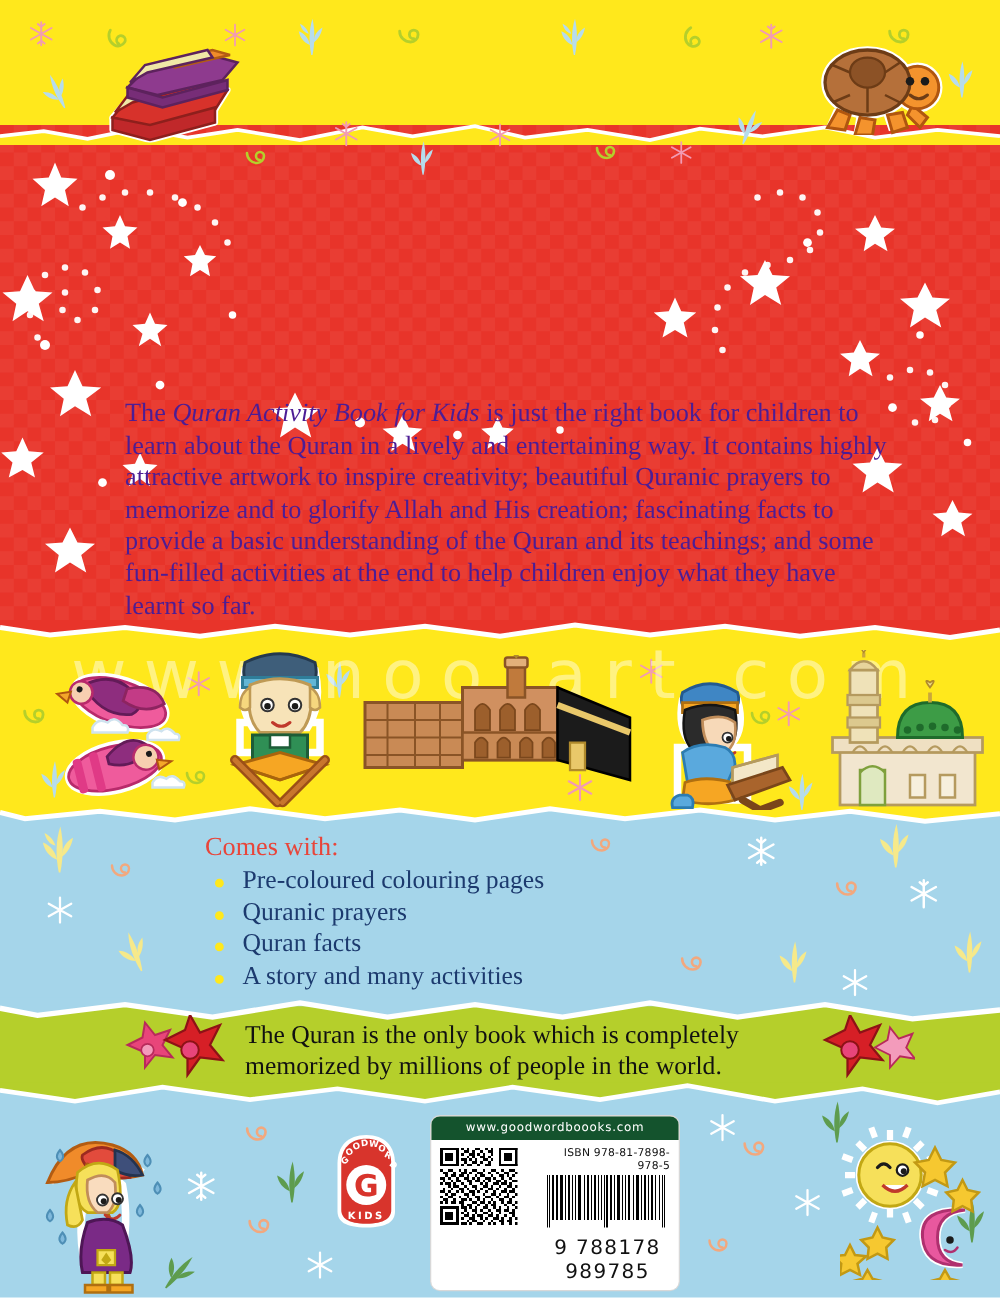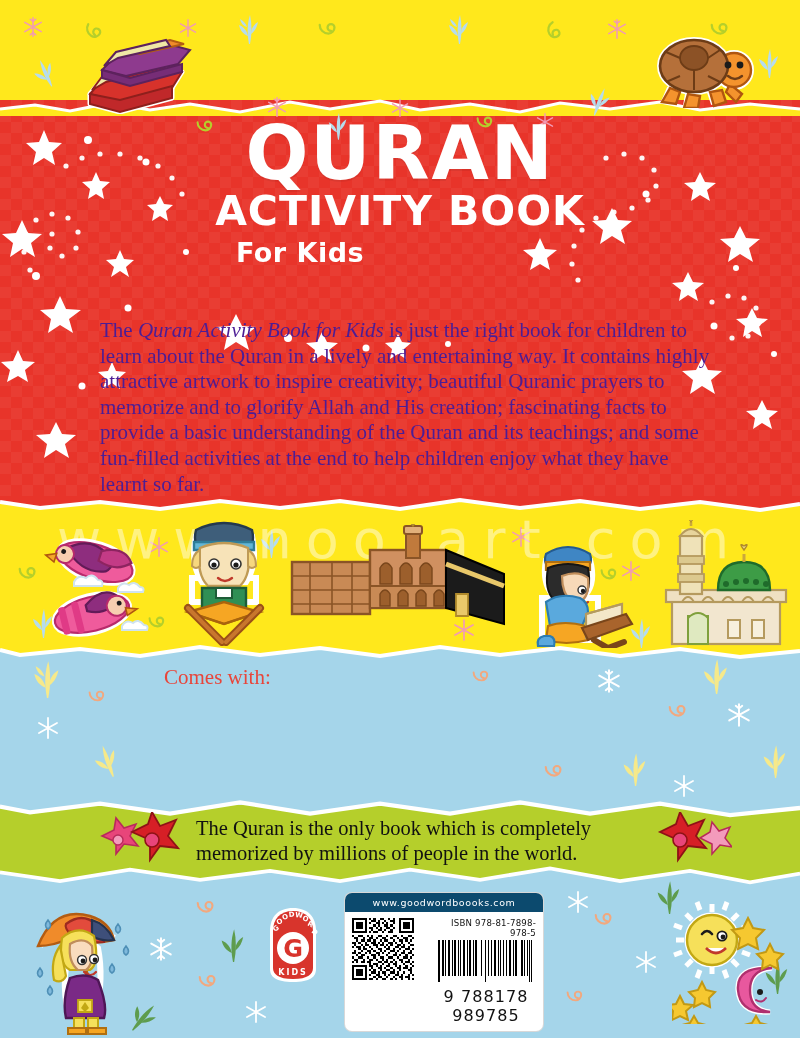--- a/index.html
+++ b/index.html
@@ -53,21 +53,21 @@
   .comes li{color:#1c3a6e;font-size:20.5px;line-height:25.5px;position:relative;padding-left:30px;}
   .comes li:before{content:"";position:absolute;left:8px;top:11px;width:7px;height:7px;border-radius:50%;background:#ffe81c;}
 
   
   .fact{position:absolute;left:196px;top:816px;width:430px;z-index:20;
     color:#111;font-size:20.5px;line-height:25px;font-family:"Liberation Serif",serif;}
 
   
   .barcode{position:absolute;left:345px;top:893px;width:198px;z-index:30;
     background:#fff;border-radius:7px;box-shadow:0 0 0 1px #d8d8d8;overflow:hidden;}
-  .bc-url{background:#0c4a6e;color:#fff;font-family:"DejaVu Sans",sans-serif;
+  .bc-url{background:#14532d;color:#fff;font-family:"DejaVu Sans",sans-serif;
     font-size:9.5px;letter-spacing:.6px;text-align:center;padding:4px 0 4px;}
   .bc-body{display:flex;padding:6px 7px 6px 7px;gap:22px;align-items:flex-start;}
   .qr{width:62px;height:62px;flex:0 0 62px;}
   .bc-right{flex:1;}
   .bc-isbn{font-family:"DejaVu Sans",sans-serif;font-size:8.6px;color:#111;
     text-align:right;letter-spacing:.2px;margin-bottom:2px;}
   .bars{height:42px;width:100%;}
   .bc-num{font-family:"DejaVu Sans",sans-serif;font-size:16px;color:#111;
     text-align:center;letter-spacing:1.1px;margin-top:1px;}
 
@@ -736,32 +736,33 @@
     <g fill="#f6c830" stroke="#c29914" stroke-width="2">
       <path d="M76 18l5 10 11 2-8 8 2 11-10-5-10 5 2-11-8-8 11-2z"></path>
       <path d="M98 44l4 8 9 2-6 6 1 9-8-4-8 4 1-9-6-6 9-2z"></path>
       <path d="M30 82l4 8 9 2-6 6 1 9-8-4-8 4 1-9-6-6 9-2z"></path>
       <path d="M8 96l4 8 9 1-7 6 2 9-8-4-8 4 1-9-6-6 9-1z"></path>
       <path d="M22 116l4 7 8 2-6 5 1 8-7-4-7 4 1-8-6-5 8-2z"></path>
       <path d="M84 116l4 7 8 2-6 5 1 8-7-4-7 4 1-8-6-5 8-2z"></path>
     </g>
   </svg>
 
-  <div class="title-wrap">
-    <div class="t-main">QURAN</div>
-    <div class="t-sub">ACTIVITY BOOK</div>
-    <div class="t-kids">For Kids</div>
-  </div>
 
   <div class="blurb">
     <span>The </span><i>Quran Activity Book for Kids</i><span> is just the right book for children to learn about the Quran in a lively and entertaining way. It contains highly attractive artwork to inspire creativity; beautiful Quranic prayers to memorize and to glorify Allah and His creation; fascinating facts to provide a basic understanding of the Quran and its teachings; and some fun-filled activities at the end to help children enjoy what they have learnt so far.</span>
   </div>
 
   <div class="comes">
     <div class="comes-h">Comes with:</div>
+    <ul>
+      <li>Pre-coloured colouring pages</li>
+      <li>Quranic prayers</li>
+      <li>Quran facts</li>
+      <li>A story and many activities</li>
+    </ul>
   </div>
 
   <div class="fact">The Quran is the only book which is completely memorized by millions of people in the world.</div>
 
   <svg class="logo" viewBox="0 0 62 80">
     <path d="M31 3C16 3 8 12 8 26v38c0 8 6 13 23 13s23-5 23-13V26C54 12 46 3 31 3z" fill="#ffffff"></path>
     <path d="M31 6C18 6 11 14 11 26v37c0 6 5 11 20 11s20-5 20-11V26C51 14 44 6 31 6z" fill="#d8342c"></path>
     <path d="M10 26a21 13 0 0 1 42 0" fill="none" stroke="#ffffff" stroke-width="0"></path>
     <g fill="#ffffff" font-family="DejaVu Sans, sans-serif" font-size="7" font-weight="bold">
       <text x="13" y="27" transform="rotate(-38 13 27)">G</text>

